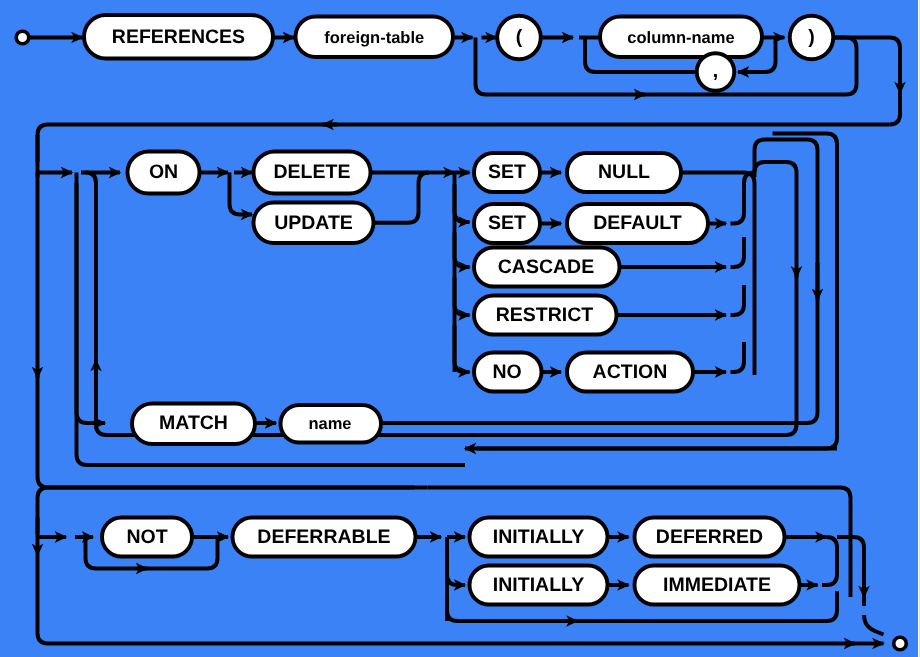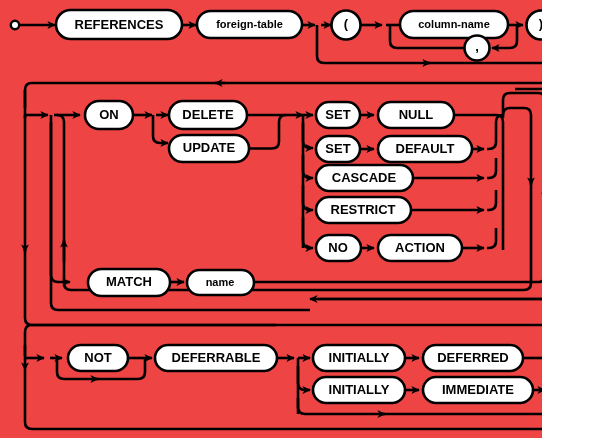--- a/index.html
+++ b/index.html
@@ -1,16 +1,16 @@
 <!DOCTYPE html>
 <html><head>
 <meta charset="utf-8">
 <style>
   html,body{margin:0;padding:0;background:#ffffff;}
-  #page{position:relative;width:542px;height:438px;background:#ef4444;overflow:hidden;}
+  #page{position:relative;width:612px;height:438px;background:#3b82f6;overflow:hidden;}
   svg{display:block;}
   .wire{fill:none;stroke:#000000;stroke-width:2.6;stroke-linecap:butt;stroke-linejoin:round;}
   .term{fill:#ffffff;stroke:#000000;stroke-width:2.6;}
   .lbl{font-family:"Liberation Sans","DejaVu Sans",sans-serif;font-weight:bold;
        font-size:13px;text-anchor:middle;dominant-baseline:middle;fill:#000000;}
   .lbl.small{font-size:11px;}
   .arrow{fill:#000000;stroke:none;}
   .endpt{fill:#ffffff;stroke:#000000;stroke-width:2.4;}
 </style>
 </head>

